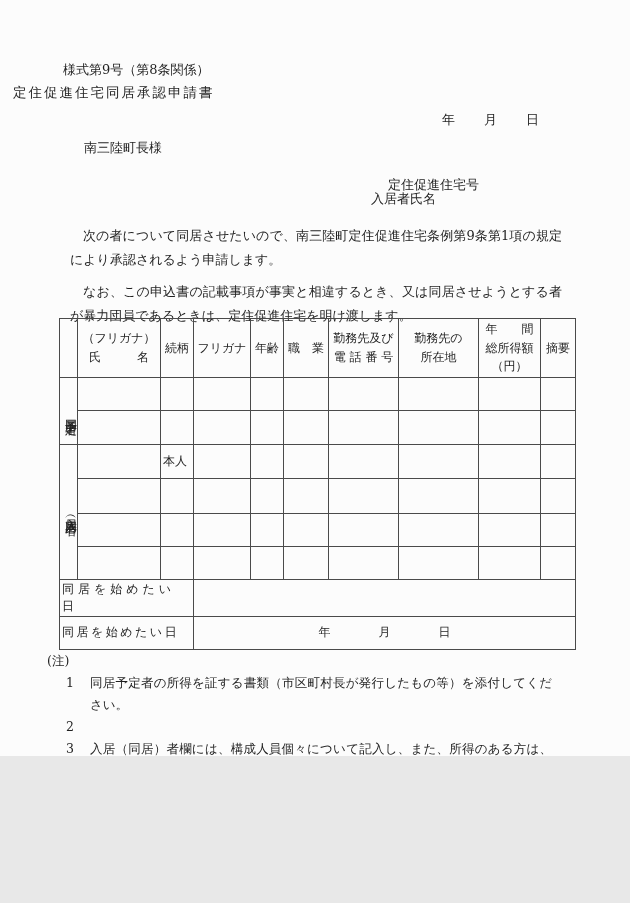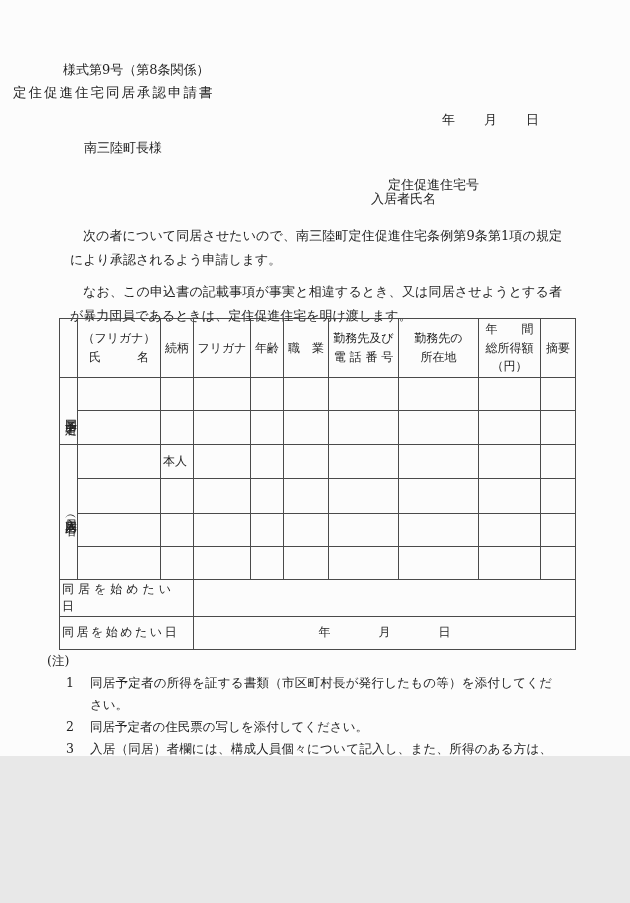--- a/index.html
+++ b/index.html
@@ -217,21 +217,20 @@
     </table>
 
   <div class="abs notes">
     <div class="notes-heading">(注)</div>
     <div class="note-item">
       <span class="note-num">1</span>
       <span class="note-text">同居予定者の所得を証する書類（市区町村長が発行したもの等）を添付してください。</span>
     </div>
     <div class="note-item">
       <span class="note-num">2</span>
-      <span class="note-text">同居予定者の住民票の写しを添付してください。</span>
     </div>
     <div class="note-item">
       <span class="note-num">3</span>
       <span class="note-text">入居（同居）者欄には、構成人員個々について記入し、また、所得のある方は、年間総所得額を記載し、その方の1の書類を添付してください。</span>
     </div>
   </div>
 
 </div>
 
 </body></html>

